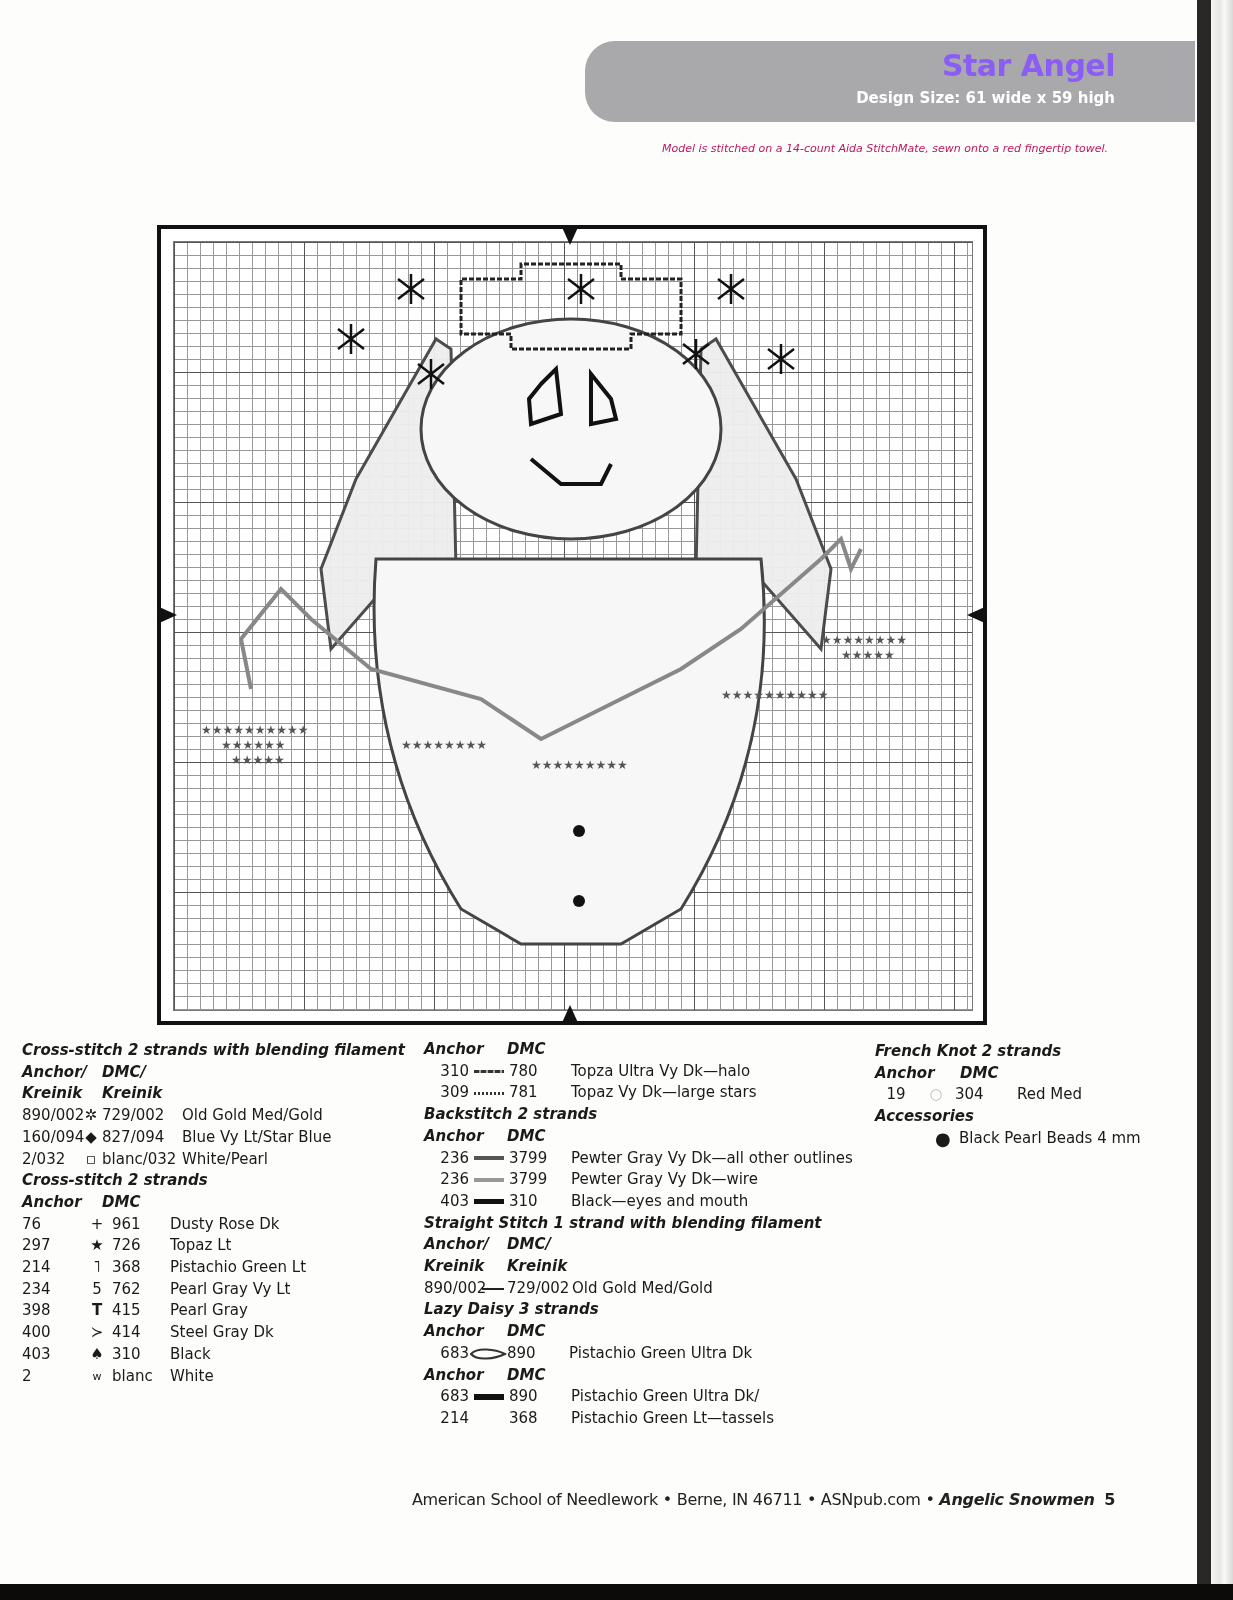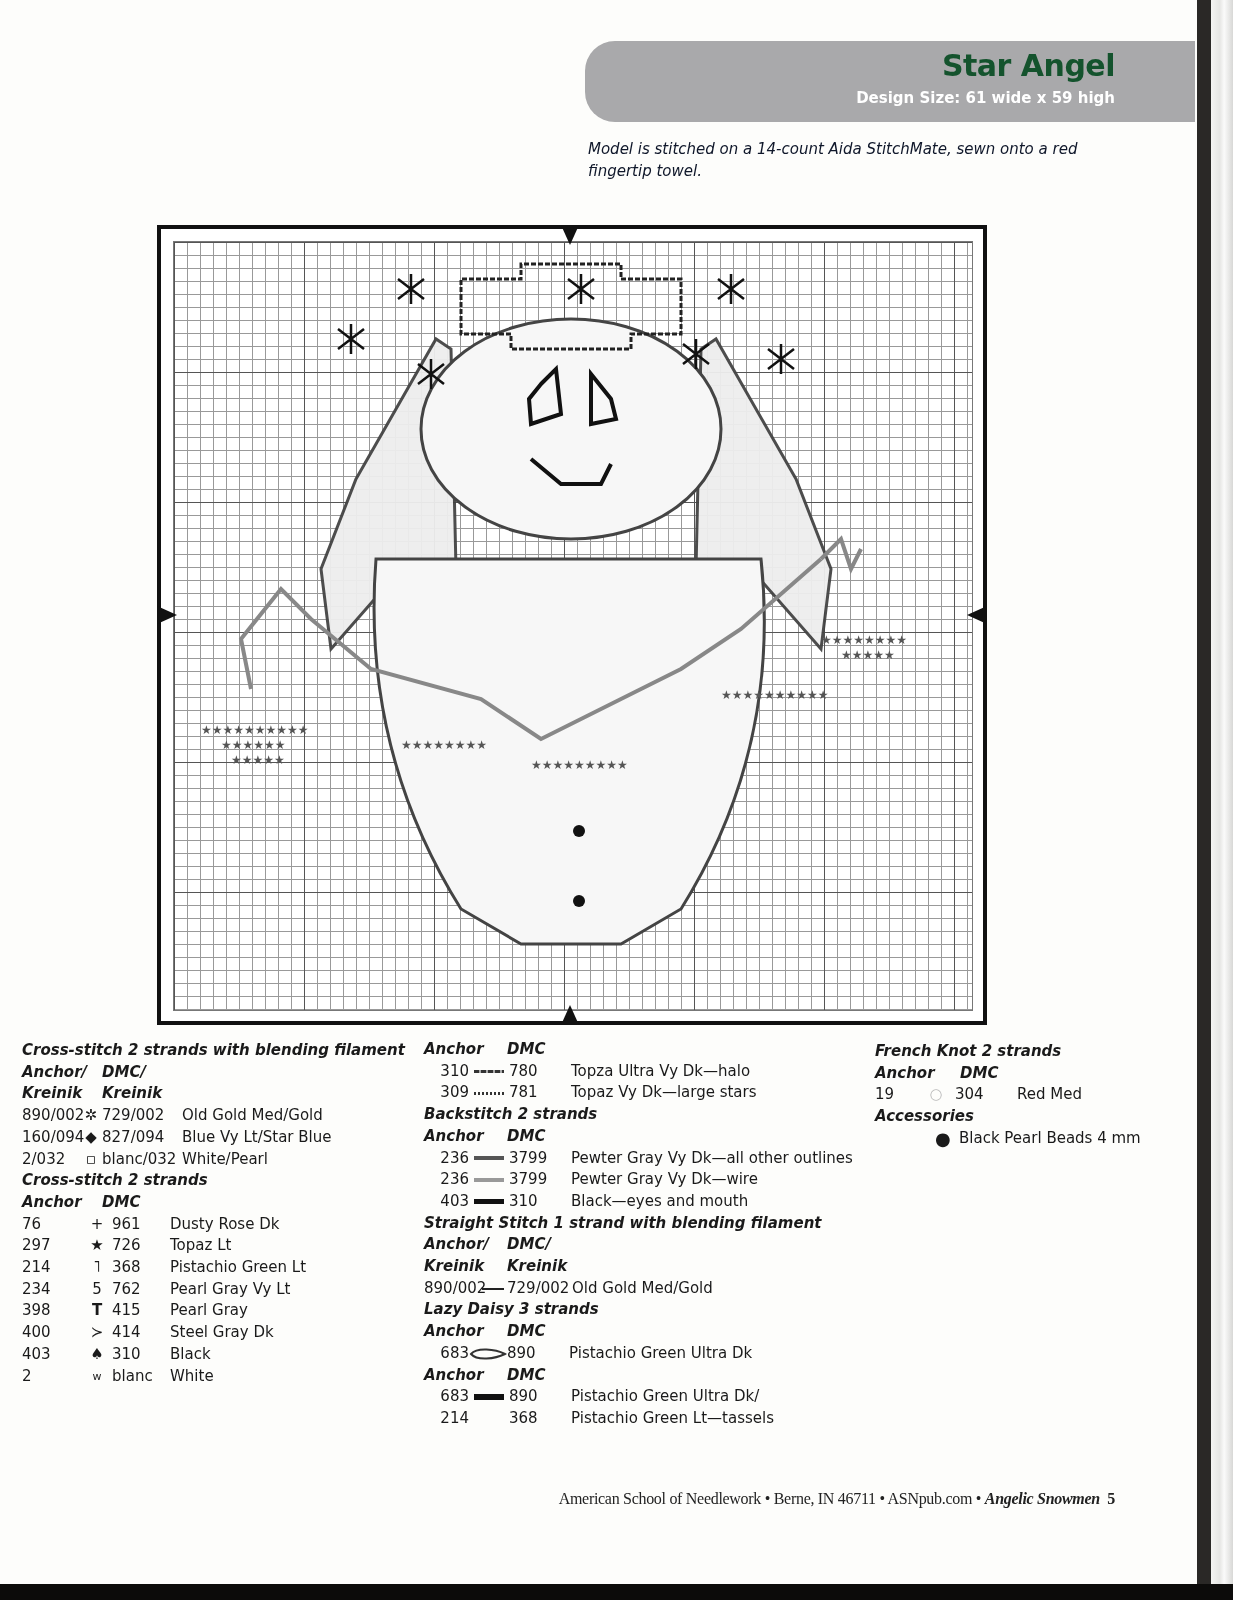--- a/index.html
+++ b/index.html
@@ -1,23 +1,23 @@
 <!DOCTYPE html>
 <html><head>
 <meta charset="utf-8">
 <style>
   html,body{margin:0;padding:0;}
   body{width:1233px;height:1600px;position:relative;background:#fdfdfb;overflow:hidden;font-family:"DejaVu Sans","Liberation Sans",sans-serif;color:#1a1a1a;}
   .spine{position:absolute;top:0;right:22px;width:14px;height:1585px;background:#2a2826;}
   .spine-edge{position:absolute;top:0;right:0;width:22px;height:1585px;background:linear-gradient(90deg,#f4f4f2,#e6e6e4 40%,#fafafa 60%,#d8d8d6);}
   .bottom-band{position:absolute;left:0;bottom:0;width:1233px;height:16px;background:#0c0b0a;}
   .banner{position:absolute;left:585px;top:41px;width:610px;height:81px;background:#a9a9ab;border-radius:30px 0 0 30px;}
-  .banner-title{position:absolute;right:118px;top:48px;font-size:30px;font-weight:bold;color:#14532d;letter-spacing:-0.5px;}
+  .banner-title{position:absolute;right:118px;top:48px;font-size:30px;font-weight:bold;color:#8b5cf6;letter-spacing:-0.5px;}
   .banner-sub{position:absolute;right:118px;top:89px;font-size:15px;font-weight:bold;color:#fff;}
-  .intro{position:absolute;left:588px;top:138px;width:520px;font-size:15px;font-style:italic;line-height:22px;color:#0f172a;}
+  .intro{position:absolute;left:588px;top:138px;width:520px;font-size:11px;font-style:italic;line-height:22px;color:#be185d;text-align:right;}
   .chart{position:absolute;left:157px;top:225px;width:822px;height:792px;border:4px solid #111;background:#fff;}
   .grid{position:absolute;left:12px;top:12px;width:798px;height:768px;
     background-image:
       linear-gradient(#555 1.5px,transparent 1.5px),
       linear-gradient(90deg,#555 1.5px,transparent 1.5px),
       linear-gradient(#999 1px,transparent 1px),
       linear-gradient(90deg,#999 1px,transparent 1px);
     background-size:130px 130px,130px 130px,13px 13px,13px 13px;
     border:1px solid #777;}
   .marker{position:absolute;width:0;height:0;}
@@ -29,21 +29,21 @@
   .legend{position:absolute;font-size:15px;line-height:21.7px;}
   .legend .h{font-weight:bold;font-style:italic;}
   .row{display:flex;white-space:nowrap;}
   .c1{width:60px;text-align:left;}
   .sym{width:30px;text-align:center;}
   .c2{width:58px;}
   .bs-a{width:45px;text-align:right;}
   .bs-line{width:40px;display:flex;align-items:center;justify-content:center;}
   .bs-c{width:62px;}
   .line{display:inline-block;width:30px;height:4px;background:#666;}
-  .footer{position:absolute;right:118px;top:1490px;font-size:16px;color:#222;letter-spacing:-0.3px;font-family:Liberation Serif, serif;}
+  .footer{position:absolute;right:118px;top:1490px;font-size:16px;color:#222;letter-spacing:-0.3px;}
   .footer b{font-style:italic;}
 </style>
 </head>
 <body>
 
 <div class="spine"></div>
 <div class="spine-edge"></div>
 <div class="bottom-band"></div>
 
 <div class="banner"></div>
@@ -292,21 +292,21 @@
     </div>
 </div>
 
 <div class="legend" style="left:875px;top:1041px;">
   <div class="h">French Knot 2 strands</div>
   <div class="row h">
       <span style="width:85px">Anchor</span>
       <span>DMC</span>
     </div>
   <div class="row">
-      <span style="width:42px;text-align:left">19</span>
+      <span style="width:42px;text-align:center">19</span>
       <span style="width:38px;text-align:center;color:#bbb">○</span>
       <span style="width:62px">304</span>
       <span>Red Med</span>
     </div>
   <div class="h">Accessories</div>
   <div class="row">
       <span style="width:60px"></span>
       <span style="width:24px;font-size:18px">●</span>
       <span>Black Pearl Beads 4 mm</span>
     </div>

